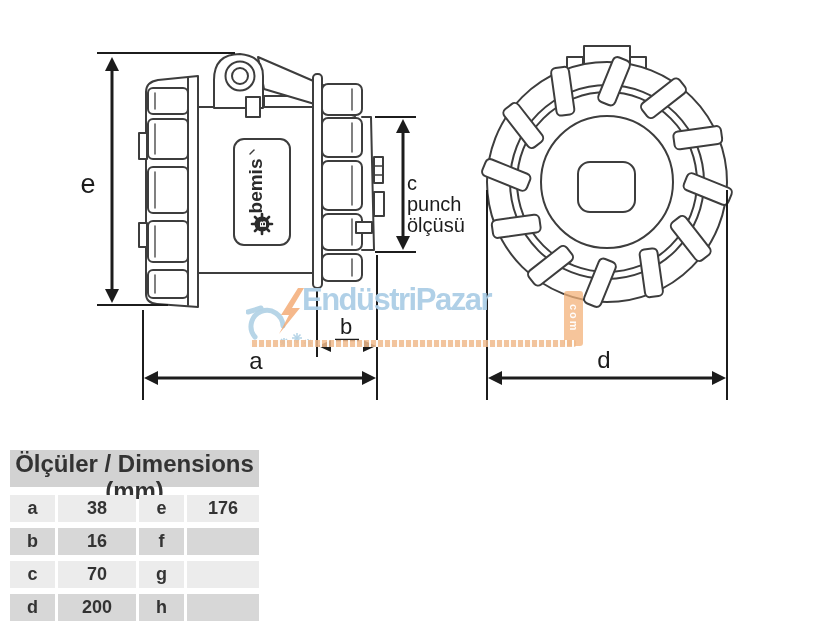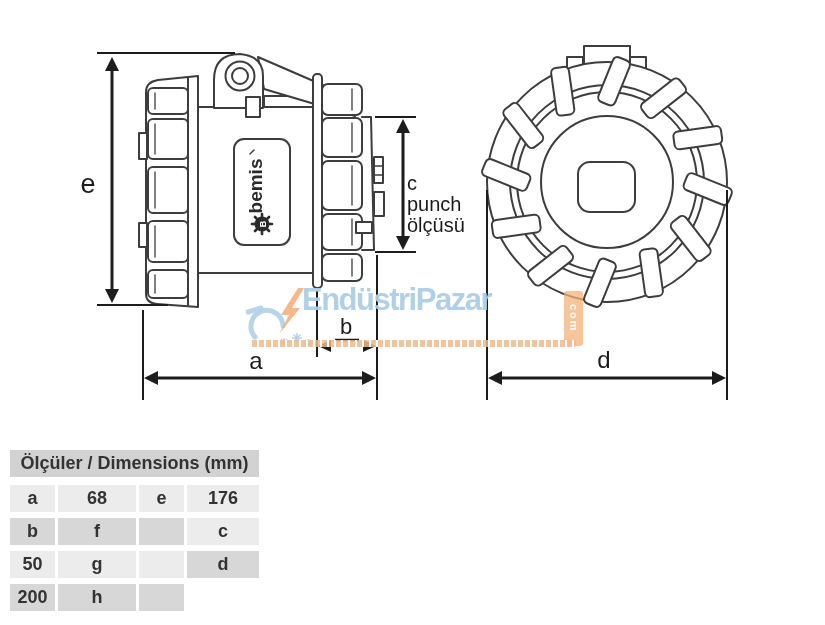--- a/index.html
+++ b/index.html
@@ -18,22 +18,22 @@
   .wm-band{position:absolute;left:4px;top:59px;width:326px;height:7px;border-radius:2px;
            background-color:rgba(240,186,140,0.85);
            background-image:repeating-linear-gradient(90deg,rgba(255,255,255,0.95) 0 2px,rgba(255,255,255,0) 2px 7px);}
   .wm-logo{position:absolute;left:0;top:4px;}
 
   
   .drawing{position:absolute;left:0;top:0;z-index:1;}
 
   
   .dims-table{position:absolute;left:10px;top:450px;z-index:3;color:#333;}
-  .dims-header{width:249px;height:27px;background:#d2d2d2;text-align:center;line-height:27px;
-               font-size:18px;font-weight:bold;margin-bottom:8px;}
+  .dims-header{width:249px;height:37px;background:#d2d2d2;text-align:center;line-height:27px;
+               font-size:24px;font-weight:bold;margin-bottom:8px;}
   .dims-grid{display:grid;grid-template-columns:45px 78px 45px 72px;gap:6px 3px;}
   .cell{height:27px;line-height:27px;text-align:center;font-size:18px;font-weight:bold;}
   .row-light{background:#ececec;}
   .row-dark{background:#d7d7d7;}
 </style>
 </head>
 <body>
 
 <div class="stage">
 
@@ -215,30 +215,31 @@
     </svg>
     <span class="wm-text">EndüstriPazar</span>
     <span class="wm-badge">com</span>
     <div class="wm-band"></div>
   </div>
 
   <div class="dims-table">
     <div class="dims-header">Ölçüler / Dimensions (mm)</div>
     <div class="dims-grid">
       <div class="cell row-light">a</div>
-      <div class="cell row-light">68</div>
+      <div class="cell row-light">38</div>
       <div class="cell row-light">e</div>
       <div class="cell row-light">176</div>
 
       <div class="cell row-dark">b</div>
+      <div class="cell row-dark">16</div>
       <div class="cell row-dark">f</div>
       <div class="cell row-dark"></div>
 
       <div class="cell row-light">c</div>
-      <div class="cell row-light">50</div>
+      <div class="cell row-light">70</div>
       <div class="cell row-light">g</div>
       <div class="cell row-light"></div>
 
       <div class="cell row-dark">d</div>
       <div class="cell row-dark">200</div>
       <div class="cell row-dark">h</div>
       <div class="cell row-dark"></div>
     </div>
   </div>
 

